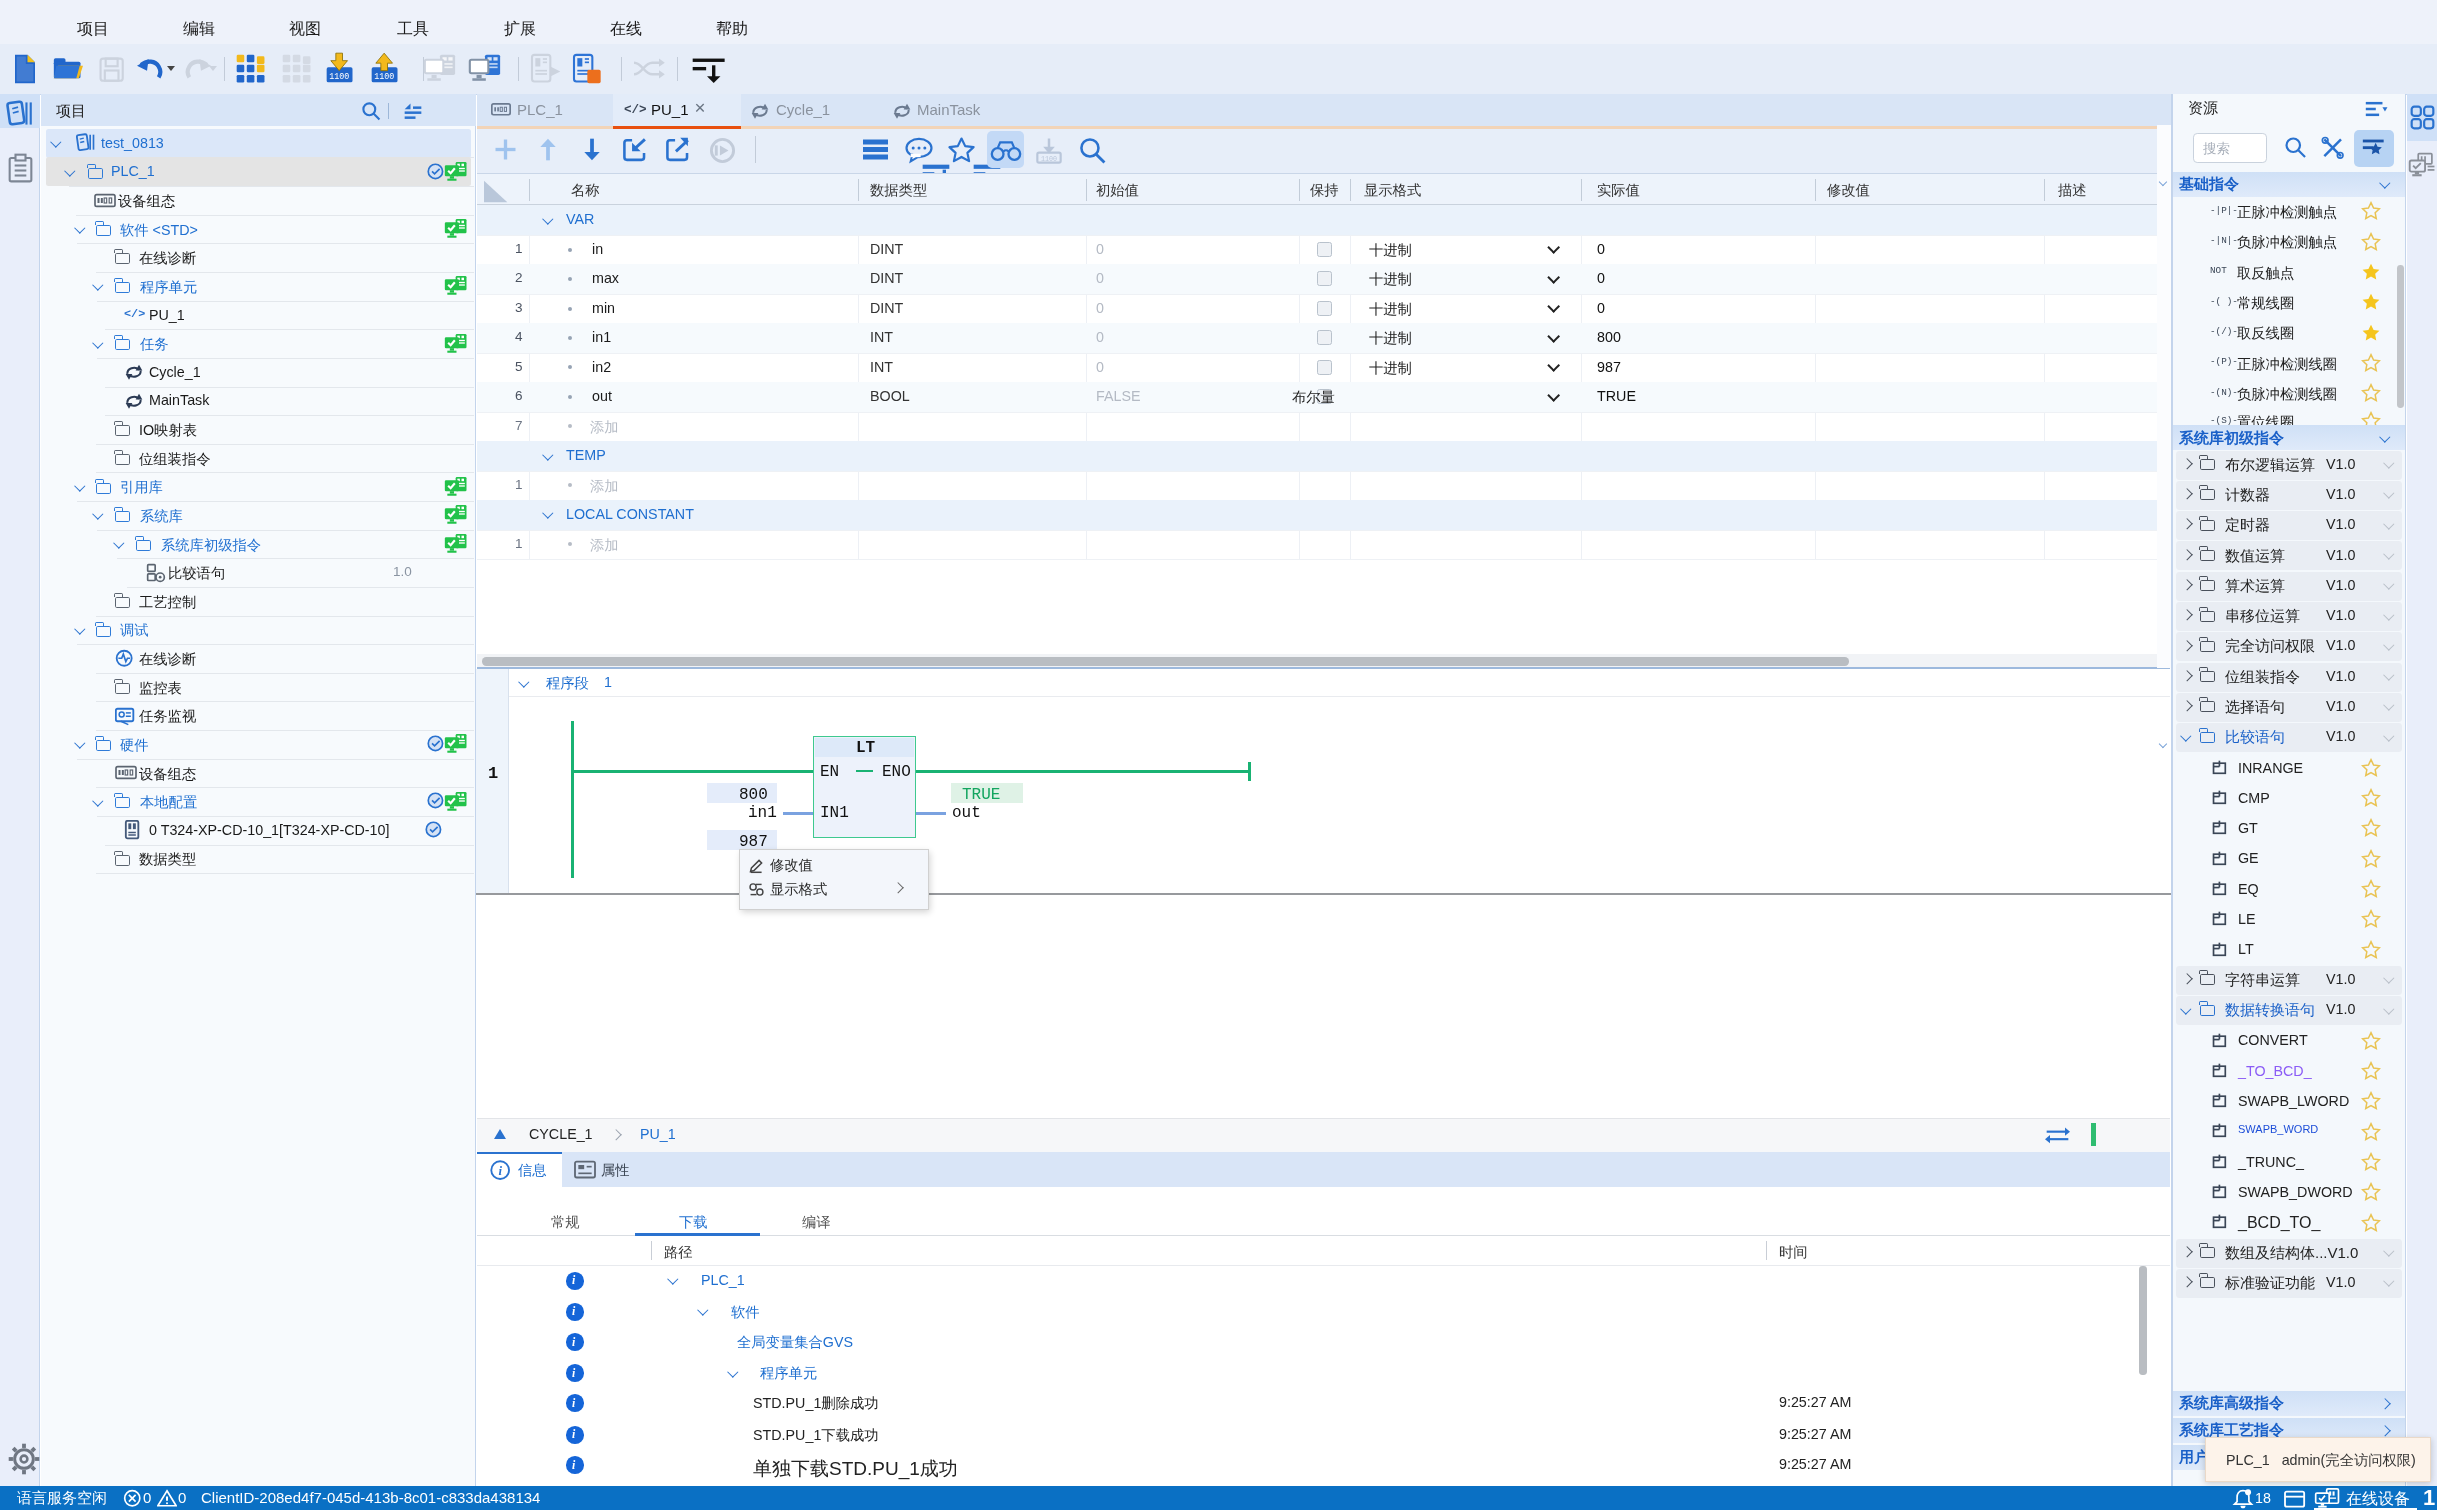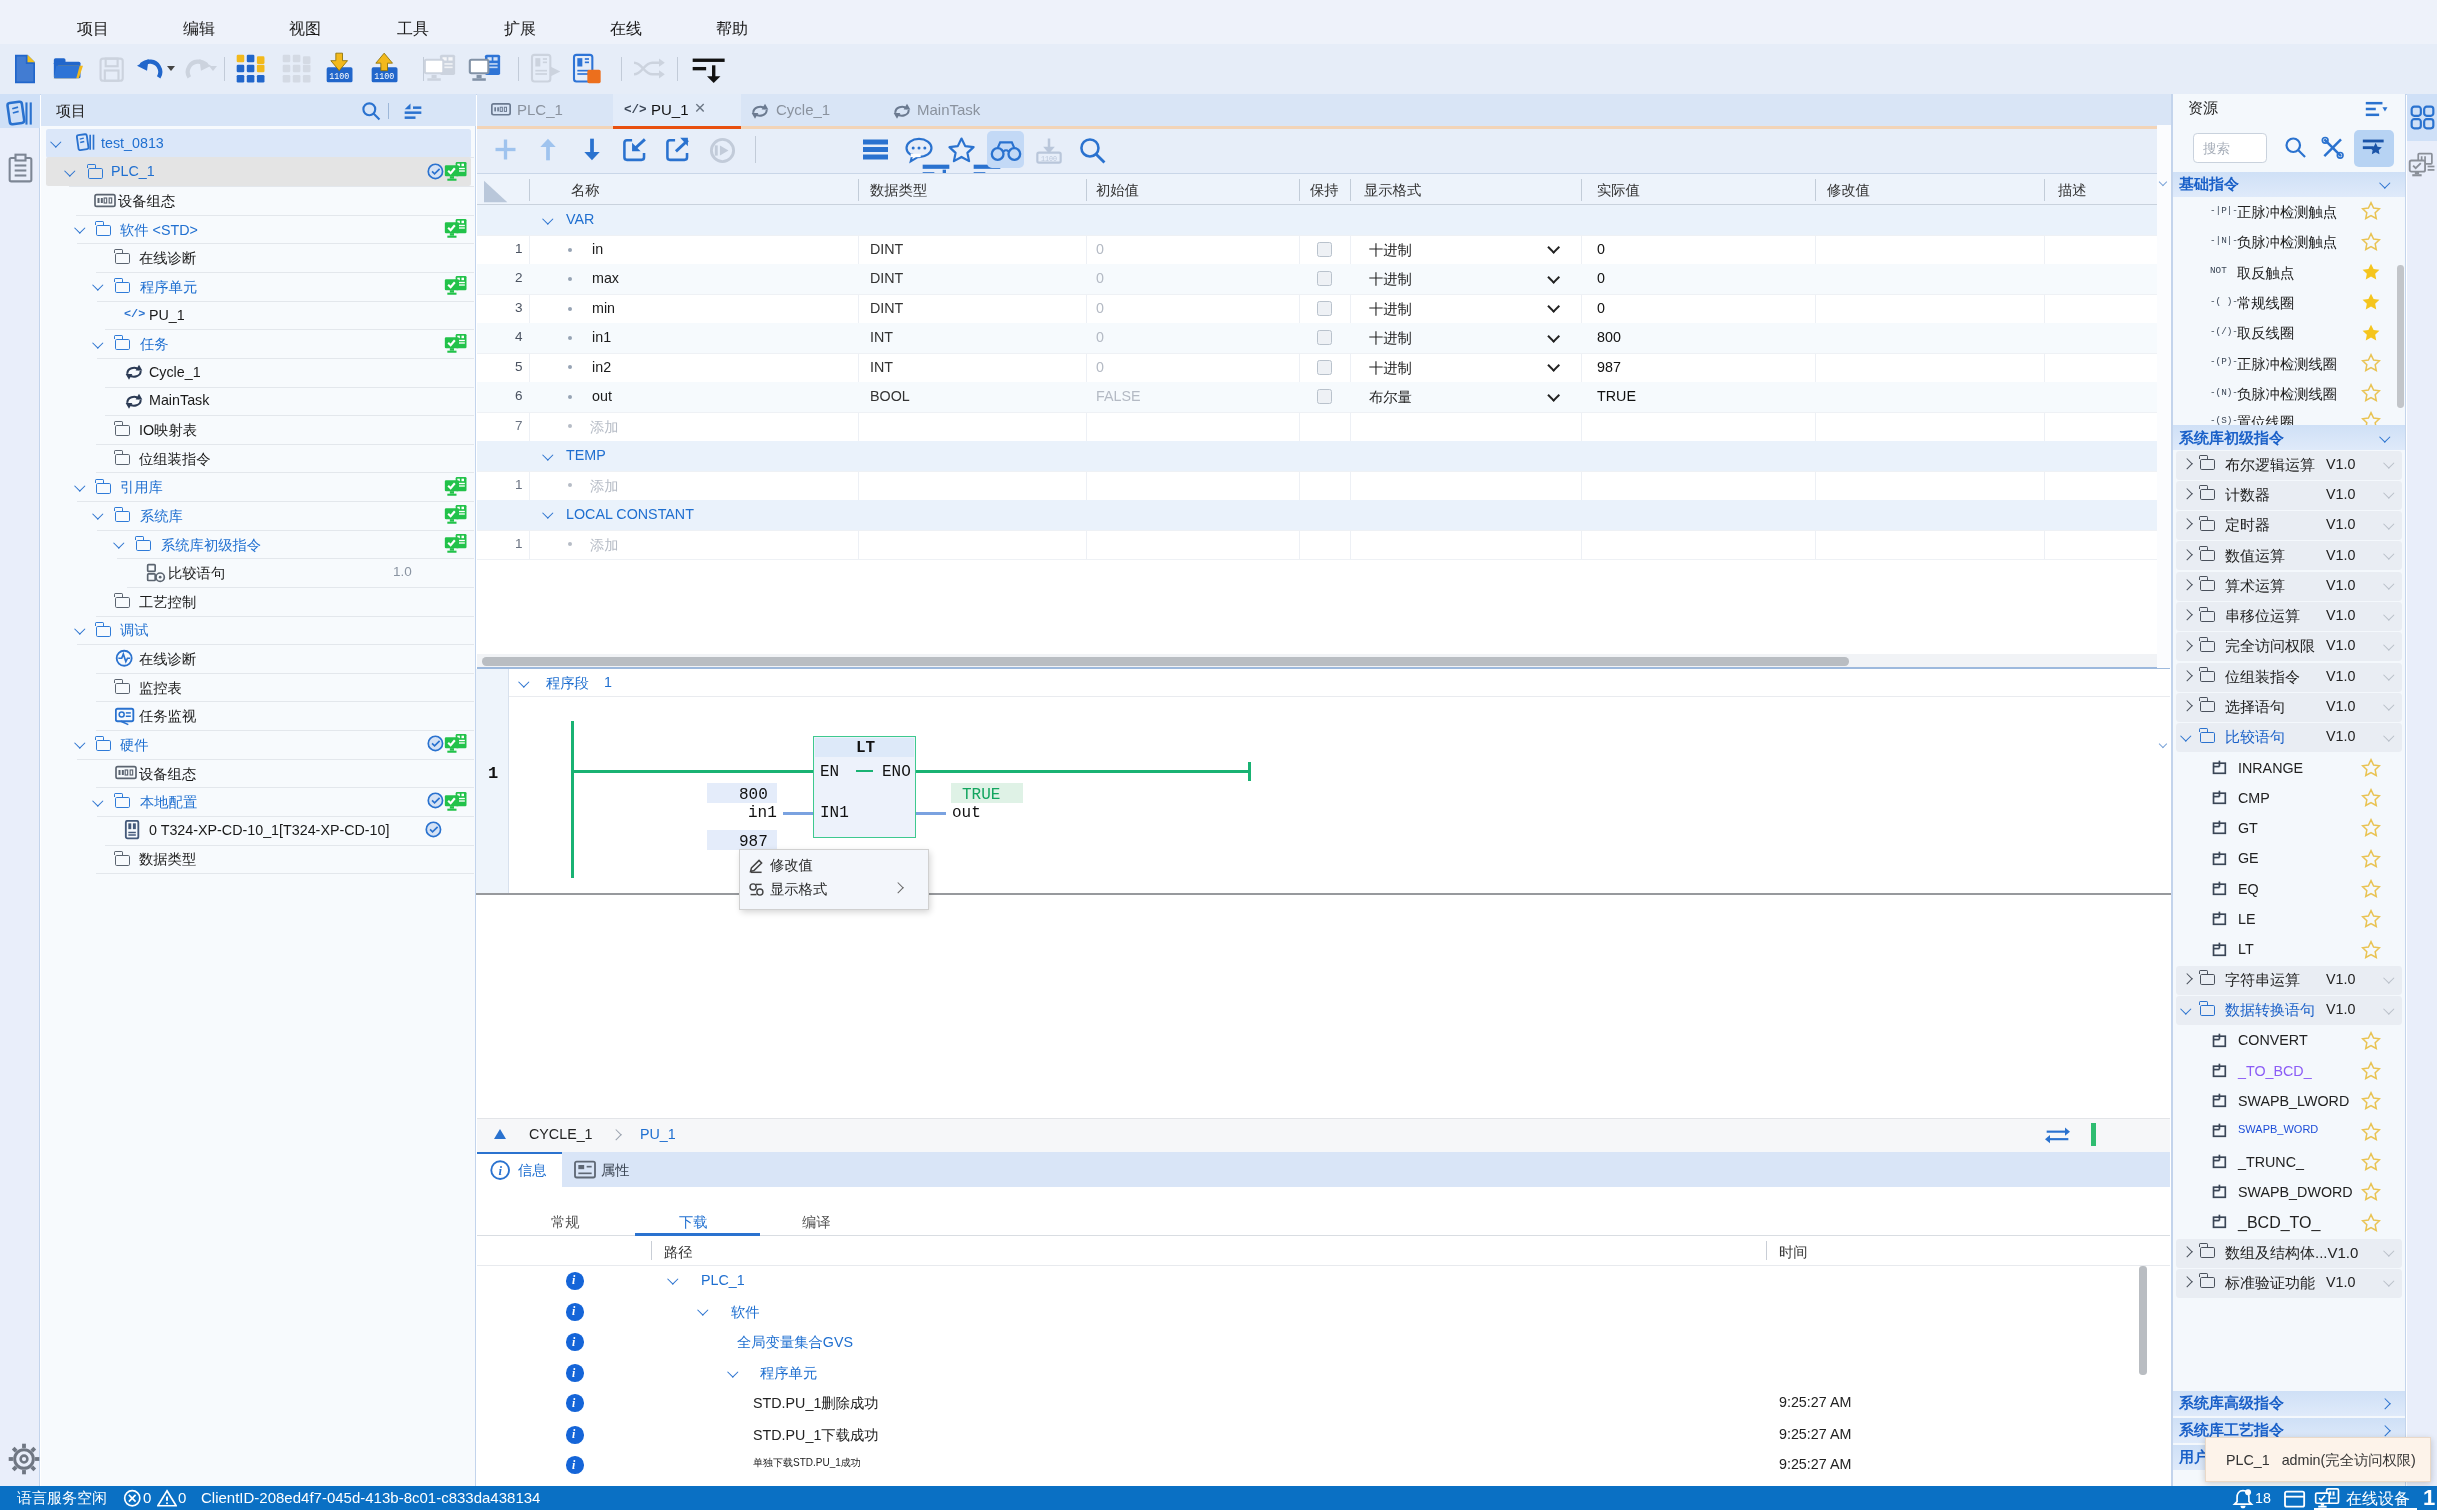--- a/index.html
+++ b/index.html
@@ -622,21 +622,21 @@
 <i class="cv" style="left:1549px;top:361px;border-color:#222;width:9.3px;height:9.3px;border-width:2.1px"></i>
 <div class="t" style="left:1597px;top:359px;font-size:14.3px;color:#111">987</div>
 <div class="r" style="left:477px;top:382px;width:1693px;height:0.8px;background:#eef1f5"></div>
 <div class="r" style="left:477px;top:382px;width:1693px;height:29.5px;background:#f6fafd"></div>
 <div class="t" style="left:515px;top:388px;font-size:13.5px;color:#4a5260">6</div>
 <div class="r" style="left:568px;top:395px;width:4.2px;height:4.2px;border-radius:50%;background:#97a3b4"></div>
 <div class="t" style="left:592px;top:388px;font-size:14.3px;color:#1b1b1b">out</div>
 <div class="t" style="left:870px;top:388px;font-size:14.3px;color:#333">BOOL</div>
 <div class="t" style="left:1096px;top:388px;font-size:14.3px;color:#b4bac4">FALSE</div>
 <div class="r" style="left:1317px;top:389px;width:15px;height:15px;border:1.3px solid #b9c2cc;background:#eef1f5;border-radius:2.5px"></div>
-<div class="t" style="left:1369px;top:388px;font-size:14.3px;color:#222">布尔量</div>
+<div class="t" style="left:1292px;top:388px;font-size:14.3px;color:#222">布尔量</div>
 <i class="cv" style="left:1549px;top:391px;border-color:#222;width:9.3px;height:9.3px;border-width:2.1px"></i>
 <div class="t" style="left:1597px;top:388px;font-size:14.3px;color:#111">TRUE</div>
 <div class="r" style="left:477px;top:412px;width:1693px;height:0.8px;background:#eef1f5"></div>
 <div class="t" style="left:515px;top:418px;font-size:13.5px;color:#6a7382">7</div>
 <div class="r" style="left:568px;top:424px;width:4.2px;height:4.2px;border-radius:50%;background:#b6bcc6"></div>
 <div class="t" style="left:590px;top:418px;font-size:14.3px;color:#b6bcc6">添加</div>
 <div class="r" style="left:477px;top:441px;width:1693px;height:0.8px;background:#eef1f5"></div>
 <div class="r" style="left:477px;top:441px;width:1693px;height:29.5px;background:#eaf2fb"></div>
 <i class="cv" style="left:544px;top:451px"></i>
 <div class="t" style="left:566px;top:447px;font-size:14.3px;color:#1f6fd0">TEMP</div>
@@ -754,21 +754,21 @@
 <div class="r" style="left:566px;top:1394px;width:17.7px;height:17.7px;border-radius:50%;background:#1565d8"></div>
 <div class="t" style="left:572px;top:1396px;font-size:11.8px;font-weight:bold;color:#fff;font-family:'Liberation Serif',serif;font-style:italic">i</div>
 <div class="t" style="left:753px;top:1394px;font-size:14.3px;color:#222">STD.PU_1删除成功</div>
 <div class="t" style="left:1779px;top:1394px;font-size:14.3px;color:#222">9:25:27 AM</div>
 <div class="r" style="left:566px;top:1426px;width:17.7px;height:17.7px;border-radius:50%;background:#1565d8"></div>
 <div class="t" style="left:572px;top:1427px;font-size:11.8px;font-weight:bold;color:#fff;font-family:'Liberation Serif',serif;font-style:italic">i</div>
 <div class="t" style="left:753px;top:1426px;font-size:14.3px;color:#222">STD.PU_1下载成功</div>
 <div class="t" style="left:1779px;top:1426px;font-size:14.3px;color:#222">9:25:27 AM</div>
 <div class="r" style="left:566px;top:1456px;width:17.7px;height:17.7px;border-radius:50%;background:#1565d8"></div>
 <div class="t" style="left:572px;top:1458px;font-size:11.8px;font-weight:bold;color:#fff;font-family:'Liberation Serif',serif;font-style:italic">i</div>
-<div class="t" style="left:753px;top:1456px;font-size:10px;color:#222">单独下载STD.PU_1成功</div>
+<div class="t" style="left:753px;top:1456px;font-size:19px;color:#222">单独下载STD.PU_1成功</div>
 <div class="t" style="left:1779px;top:1456px;font-size:14.3px;color:#222">9:25:27 AM</div>
 <div class="r" style="left:2139px;top:1266px;width:7.6px;height:109px;background:#b9bdc2;border-radius:3.4px"></div>
 <div class="r" style="left:2157px;top:125px;width:14.3px;height:543px;background:#fbfcfe"></div>
 <i class="cv" style="left:2160px;top:179px;border-color:#7aa3d8;width:5.9px;height:5.9px"></i>
 <i class="cv" style="left:2160px;top:741px;border-color:#7aa3d8;width:5.9px;height:5.9px"></i>
 <div class="r" style="left:2171px;top:94px;width:1.7px;height:1392px;background:#c3d4ec"></div>
 <div class="r" style="left:2173px;top:94px;width:233px;height:1392px;background:#f4f8fc;border-right:0.8px solid #c3d4ec"></div>
 <div class="t" style="left:2188px;top:99px;font-size:15px;color:#222">资源</div>
 <svg width="23.6" height="20" style="left:2364px;top:99px" viewBox="0 0 28 24">
     <line x1="2" y1="5" x2="22" y2="5" stroke="#2a72cf" stroke-width="3"></line>

